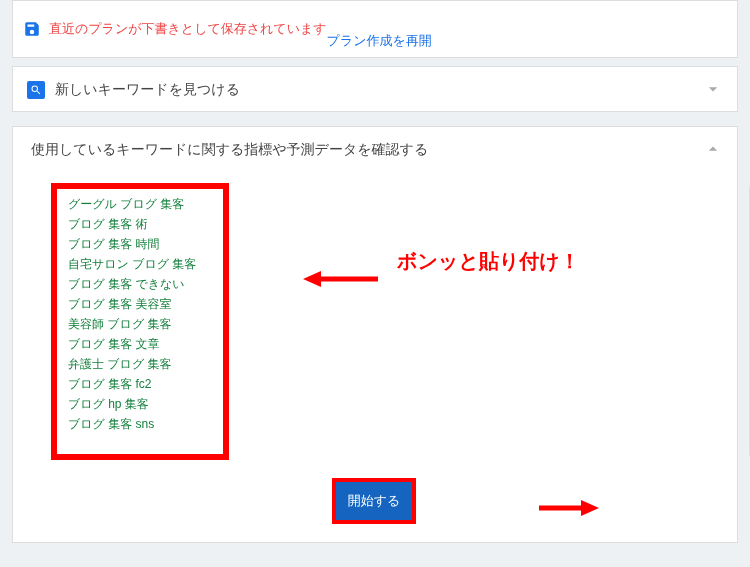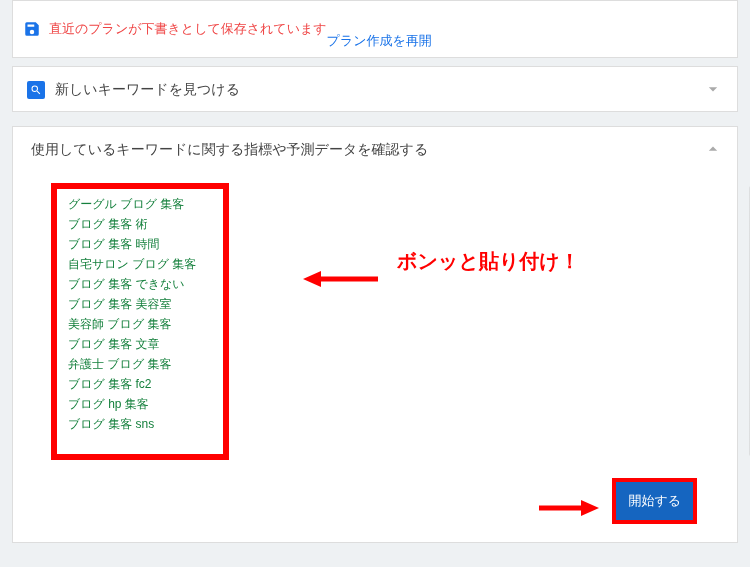--- a/index.html
+++ b/index.html
@@ -104,21 +104,21 @@
     }
     .arrow-left {
       position: absolute;
       left: 252px;
       top: 86px;
       width: 75px;
       height: 20px;
     }
     .start-row {
       display: flex;
-      justify-content: flex-end;
+      justify-content: center;
       align-items: center;
       margin-top: 18px;
       position: relative;
       padding-right: 2px;
     }
     .start-btn {
       border: 4px solid #ff0000;
       background: #1565c0;
       color: #fff;
       font-size: 13px;

